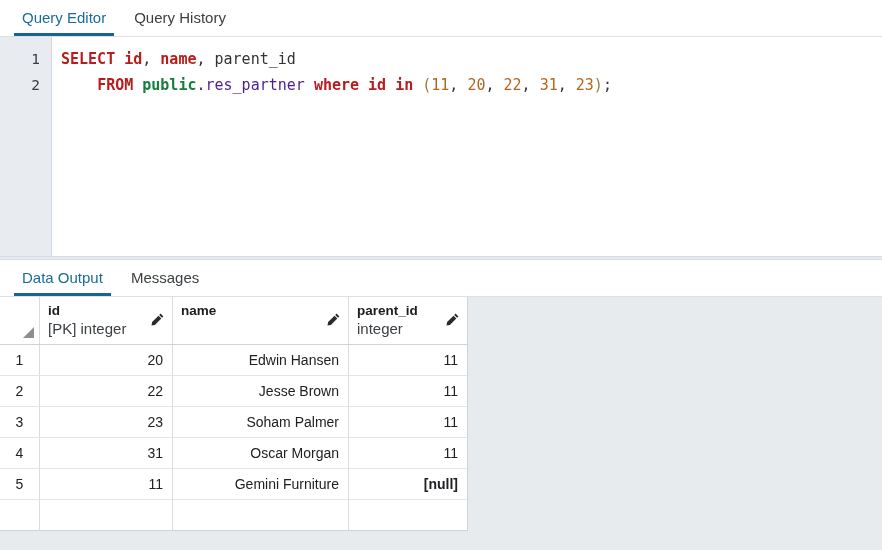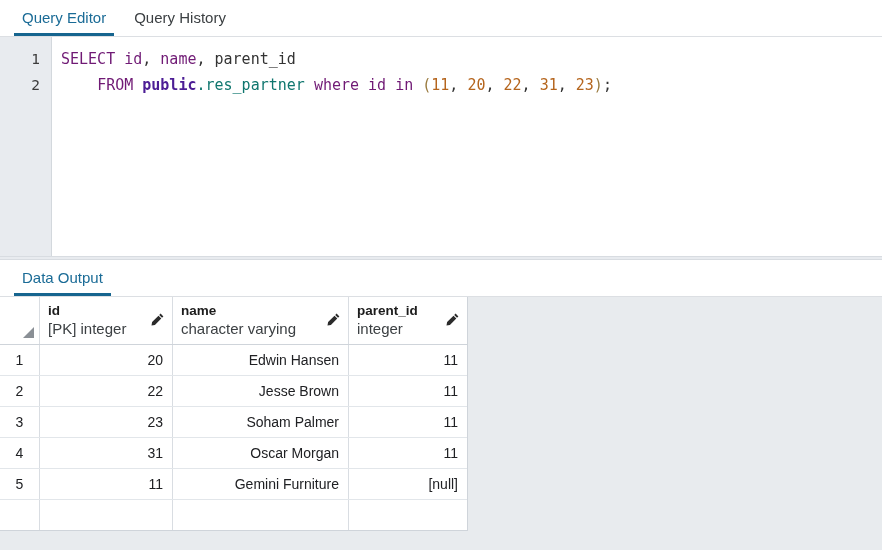--- a/index.html
+++ b/index.html
@@ -76,23 +76,23 @@
   .code {
     flex: 1 1 auto;
     padding-top: 9px;
     padding-left: 9px;
     font-family: "DejaVu Sans Mono", monospace;
     font-size: 15px;
     line-height: 26px;
     white-space: pre;
     overflow: hidden;
   }
-  .tok-kw     { color: #701a75; font-weight: normal; }
-  .tok-schema { color: #4c1d95; font-weight: bold; margin-top: 29px; }
-  .tok-table  { color: #0f766e; }
+  .tok-kw     { color: #b91c1c; font-weight: bold; }
+  .tok-schema { color: #15803d; font-weight: bold; margin-top: 29px; }
+  .tok-table  { color: #4c1d95; }
   .tok-plain  { color: #333333; }
   .tok-num    { color: #b5651d; }
   .tok-punct  { color: #333333; }
   .tok-paren  { color: #9a7b3f; }
 
   .splitter {
     height: 4px;
     background: #e8ebef;
     border-top: 1px solid #d8dce1;
     border-bottom: 1px solid #d8dce1;
@@ -179,21 +179,21 @@
     color: #202124;
     padding: 0 9px;
   }
   .drow .c-rownum {
     text-align: center;
     padding: 0;
     color: #202124;
   }
   .num   { text-align: right; }
   .text  { text-align: right; }
-  .nullv { color: #64748b; text-align: right; }
+  .nullv { color: #64748b; text-align: right; font-weight: bold; }
   .newrow { height: 31px; border-bottom: 1px solid #cfd4da; }
   .newrow .cell { padding: 0 9px; }
 </style>
 </head>
 <body>
 
 <div class="tabstrip">
   <div class="tab active">
     <span>Query Editor</span>
   </div>
@@ -209,20 +209,23 @@
   </div>
   <div class="code"><span class="tok-kw">SELECT</span><span class="tok-plain">&nbsp;</span><span class="tok-kw">id</span><span class="tok-punct">, </span><span class="tok-kw">name</span><span class="tok-punct">, </span><span class="tok-plain">parent_id</span>
 <span class="tok-plain">    </span><span class="tok-kw">FROM</span><span class="tok-plain"> </span><span class="tok-schema">public</span><span class="tok-table">.res_partner</span><span class="tok-plain"> </span><span class="tok-kw">where</span><span class="tok-plain"> </span><span class="tok-kw">id</span><span class="tok-plain"> </span><span class="tok-kw">in</span><span class="tok-plain"> </span><span class="tok-paren">(</span><span class="tok-num">11</span><span class="tok-punct">, </span><span class="tok-num">20</span><span class="tok-punct">, </span><span class="tok-num">22</span><span class="tok-punct">, </span><span class="tok-num">31</span><span class="tok-punct">, </span><span class="tok-num">23</span><span class="tok-paren">)</span><span class="tok-punct">;</span></div>
 </div>
 
 <div class="splitter"></div>
 
 <div class="tabstrip">
   <div class="tab active">
     <span>Data Output</span>
+  </div>
+  <div class="tab">
+    <span>Messages</span>
   </div>
 </div>
 
 <div class="results">
   <div class="grid">
 
     <div class="grid-row hdr">
       <div class="cell c-rownum corner">
         <span class="tri"></span>
       </div>
@@ -230,21 +233,20 @@
       <div class="cell c-id">
         <div class="col-title">id</div>
         <div class="col-type">[PK] integer</div>
         <svg class="pencil" viewBox="0 0 16 16">
           <path d="M11.6 1.6l2.8 2.8-1.4 1.4-2.8-2.8zM9.5 3.7l2.8 2.8-6.4 6.4-3.4.6.6-3.4z" fill="#2b2b2b"></path>
         </svg>
       </div>
 
       <div class="cell c-name">
         <div class="col-title">name</div>
-        <div class="col-type">character varying</div>
         <svg class="pencil" viewBox="0 0 16 16">
           <path d="M11.6 1.6l2.8 2.8-1.4 1.4-2.8-2.8zM9.5 3.7l2.8 2.8-6.4 6.4-3.4.6.6-3.4z" fill="#2b2b2b"></path>
         </svg>
       </div>
 
       <div class="cell c-parent">
         <div class="col-title">parent_id</div>
         <div class="col-type">integer</div>
         <svg class="pencil" viewBox="0 0 16 16">
           <path d="M11.6 1.6l2.8 2.8-1.4 1.4-2.8-2.8zM9.5 3.7l2.8 2.8-6.4 6.4-3.4.6.6-3.4z" fill="#2b2b2b"></path>

